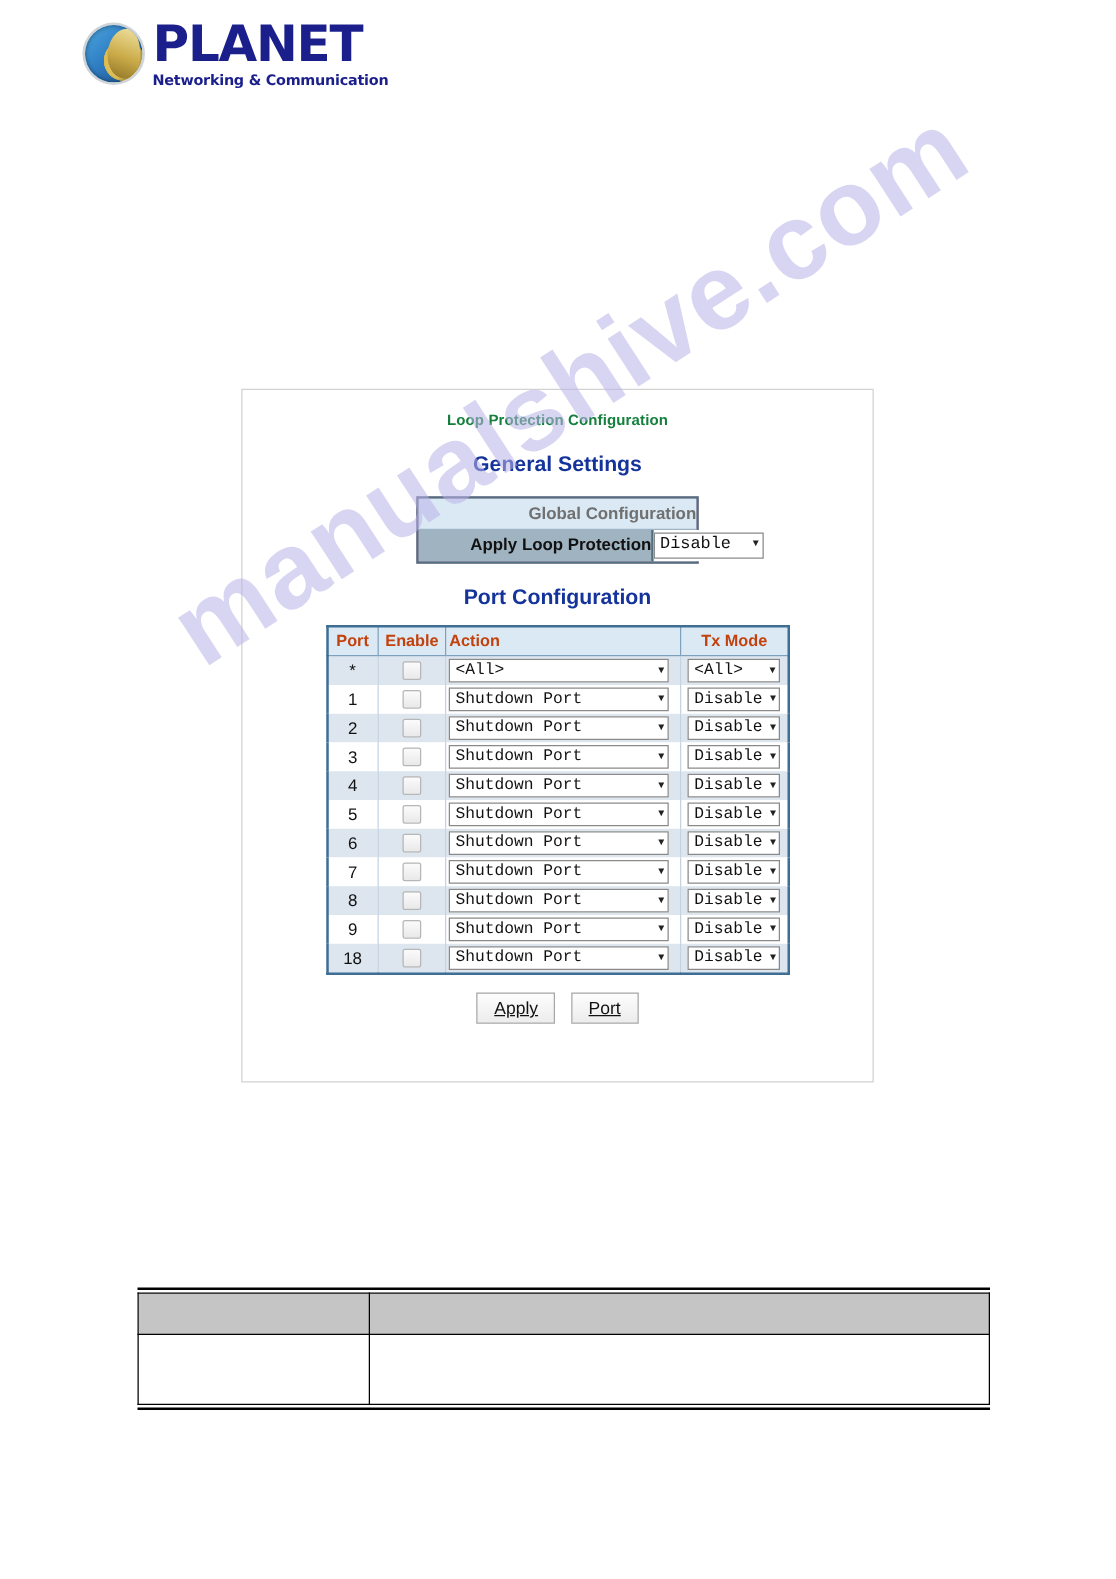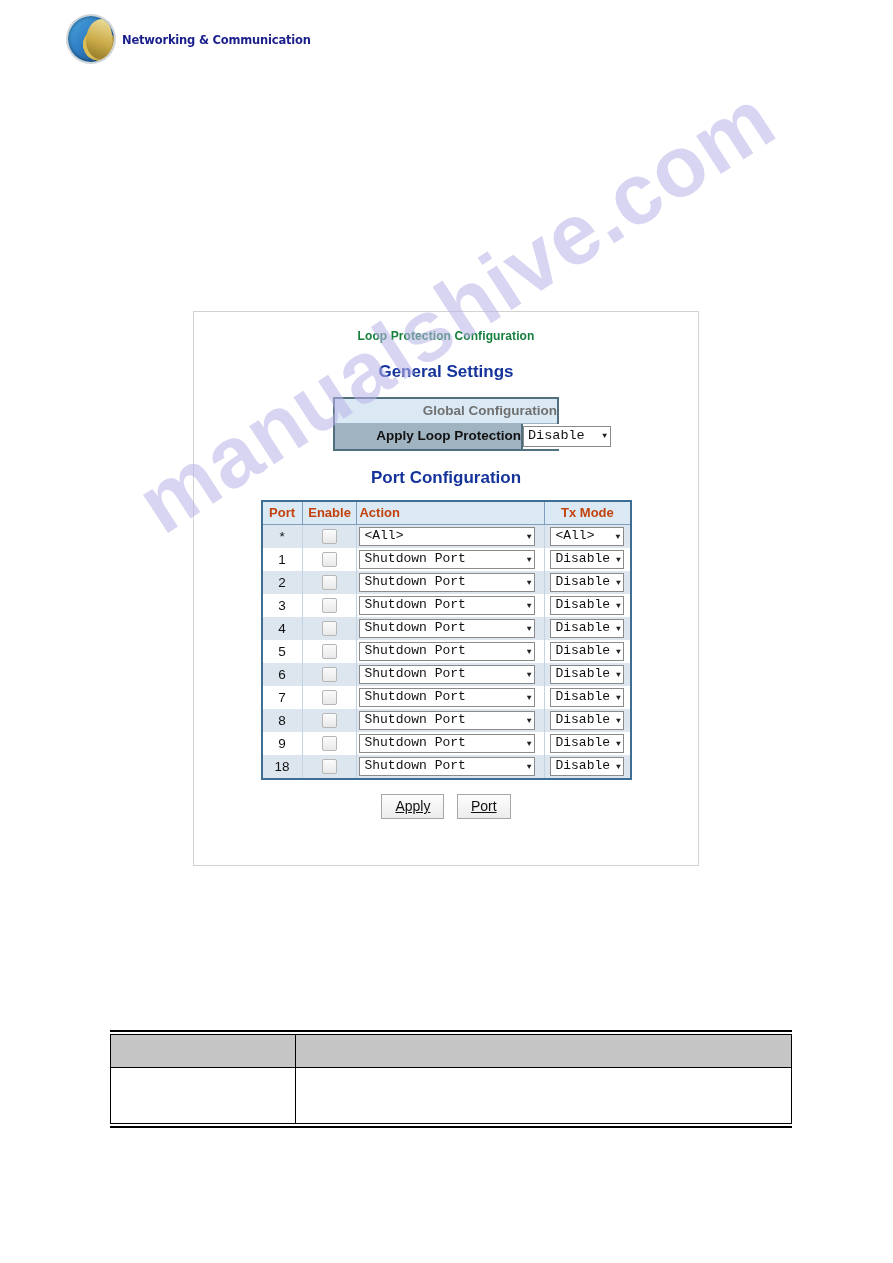--- a/index.html
+++ b/index.html
@@ -130,20 +130,21 @@
   .dtable td{height:53px;border:1px solid #000;background:#fff;}
   .dbar-bot{height:0;border-bottom:2px solid #000;margin-top:2px;}
   .col-a{width:182px;}
 </style>
 </head>
 <body>
 
 <div class="brand">
   <div class="globe"></div>
   <div class="wordmark">
+    <span class="pn">PLANET</span>
     <span class="tag">Networking &amp; Communication</span>
   </div>
 </div>
 
 <div class="shot">
 
   <div class="h1">Loop Protection Configuration</div>
 
   <div class="h2">General Settings</div>
 

